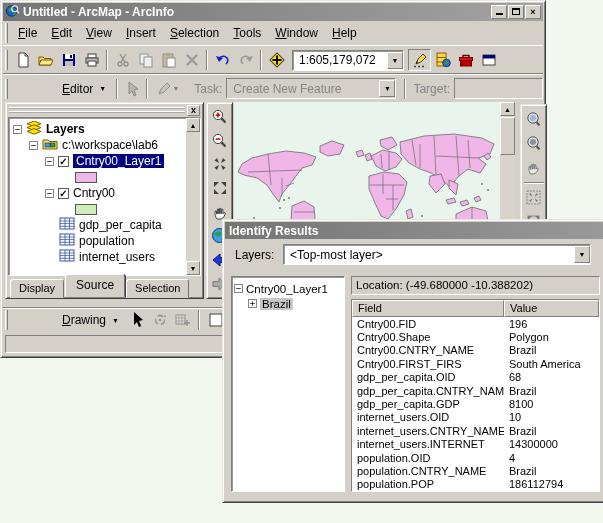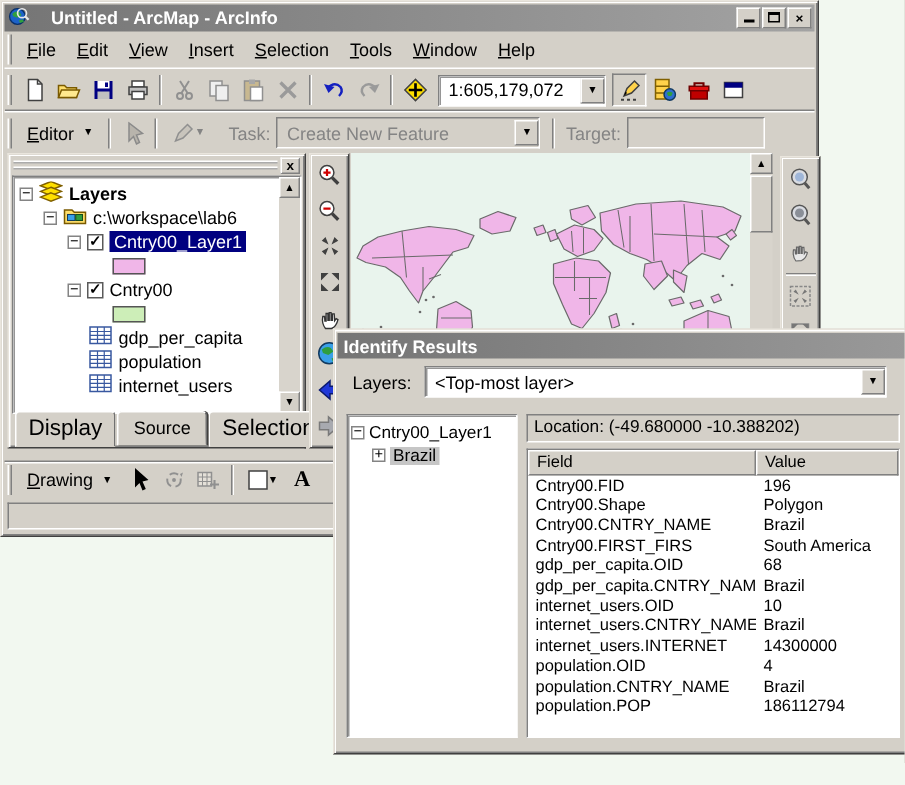--- a/index.html
+++ b/index.html
@@ -14,21 +14,21 @@
   .sunken-field { background:#ffffff; border:1px solid; border-color:#808080 #ffffff #ffffff #808080;
                   box-shadow: inset 1px 1px 0 rgba(64,64,64,.55); }
   .sunken-flat { border:1px solid; border-color:#808080 #ffffff #ffffff #808080; }
   .vsep { width:0; border-left:1px solid #808080; border-right:1px solid #ffffff; height:20px; margin:0 3px; }
   .grip { width:3px; height:20px; border-left:1px solid #ffffff; border-right:1px solid #808080; margin:0 3px 0 2px; }
 
   
   #main-window { position:absolute; left:0; top:0; width:546px; height:358px; padding:2px;
                  display:flex; flex-direction:column; z-index:1; }
   .titlebar { height:18px; background:linear-gradient(90deg,#757575,#a3a3a3);
-              display:flex; align-items:center; padding:0 2px; gap:14px; }
+              display:flex; align-items:center; padding:0 2px; gap:3px; }
   .titlebar .title-text { color:#fff; font-weight:bold; font-size:12px; flex:1;
                           white-space:nowrap; overflow:hidden; }
   .title-btns { display:flex; gap:1px; }
   .title-btn { width:16px; height:14px; font-size:9px; line-height:12px; text-align:center; font-weight:bold; }
   .glyph-min { display:inline-block; width:7px; height:7px; border-bottom:2px solid #000; }
   .glyph-max { display:inline-block; width:8px; height:7px; border:1px solid #000; border-top:2px solid #000; }
 
   .menubar { height:25px; display:flex; align-items:center; border-bottom:1px solid #fff; }
   .menu-item { display:inline-block; padding:3px 7px; }
   .menu-item::first-letter { text-decoration:underline; }
@@ -36,21 +36,21 @@
   .toolbar-row { display:flex; align-items:center; height:29px; border-bottom:1px solid #fff; box-shadow:0 -1px 0 #808080 inset; }
   .tb-btn { width:23px; height:22px; display:flex; align-items:center; justify-content:center; }
   .tb-btn svg { display:block; }
 
   .combo { display:flex; align-items:center; height:21px; }
   .combo .combo-text { padding:0 6px; flex:1; white-space:nowrap; overflow:hidden; }
   .combo .drop-btn { width:16px; height:17px; display:flex; align-items:center; justify-content:center; font-size:7px; color:#000; }
   .disabled-text { color:#848484; }
 
   .editorbar { height:27px; display:flex; align-items:center; }
-  .label-dd-btn { display:inline-flex; align-items:center; gap:6px; padding:2px 7px; }
+  .label-dd-btn { display:inline-flex; align-items:center; gap:6px; padding:2px 7px;margin-left:44px; }
   .label-dd-btn .lbl { display:inline-block; }
   .label-dd-btn .lbl::first-letter { text-decoration:underline; }
   .dd-arrow { font-size:7px; }
 
   .workarea { position:relative; flex:1; }
 
   
   .toc { position:absolute; left:2px; top:0; width:199px; height:197px; display:flex; flex-direction:column; padding:1px 2px; }
   .toc-gripbar { height:12px; display:flex; align-items:center; gap:2px; padding:0 1px; }
   .toc-grip-lines { flex:1; height:6px; border-top:2px ridge #fff; border-bottom:2px ridge #fff; }
@@ -63,21 +63,21 @@
   .checkbox { width:11px; height:11px; background:#fff; border:1px solid #5a5a5a; font-size:10px; line-height:10px;
               text-align:center; font-weight:bold; flex:none; }
   .swatch { width:22px; height:11px; border:1px solid #555; flex:none; }
   .sel-navy { background:#000080; color:#fff; padding:0 3px; }
   .vscroll { width:14px; background:#d8d4cc; display:flex; flex-direction:column; justify-content:space-between; }
   .scroll-btn { height:14px; font-size:7px; text-align:center; line-height:13px; color:#000; }
   .toc-tabs { height:20px; display:flex; align-items:flex-end; padding-left:2px; }
   .tab { padding:2px 8px 3px; background:#d4d0c8; border:1px solid; border-color:#fff #707070 #d4d0c8 #fff;
          border-radius:3px 3px 0 0; margin-right:1px; position:relative; }
   .tab.active { padding:3px 10px 4px; z-index:2; box-shadow:1px 0 0 #404040; }
-  .tab:not(.active) { font-size:15px; top:1px; }
+  .tab:not(.active) { font-size:11px; top:1px; }
 
   
   .vtools { position:absolute; left:203px; top:0; width:27px; height:197px; padding:2px 1px; display:flex; flex-direction:column; align-items:center; }
   .vt-btn { width:24px; height:23px; display:flex; align-items:center; justify-content:center; margin-bottom:1px; }
   .rtools { position:absolute; left:517px; top:2px; width:27px; height:195px; padding:3px 1px; display:flex; flex-direction:column; align-items:center; }
   .rt-sep { width:20px; border-top:1px solid #808080; border-bottom:1px solid #fff; margin:2px 0; }
 
   
   .map-viewport { position:absolute; left:231px; top:0; width:266px; height:197px; background:#e9f4ed; overflow:hidden; }
   .map-vscroll { position:absolute; left:497px; top:0; width:15px; height:197px; background:#d8d4cc;
@@ -603,20 +603,24 @@
           </div>
         <div class="id-tr">
             <span class="id-td">gdp_per_capita.OID</span>
             <span class="id-td">68</span>
           </div>
         <div class="id-tr">
             <span class="id-td">gdp_per_capita.CNTRY_NAME</span>
             <span class="id-td">Brazil</span>
           </div>
         <div class="id-tr">
+            <span class="id-td">gdp_per_capita.GDP</span>
+            <span class="id-td">8100</span>
+          </div>
+        <div class="id-tr">
             <span class="id-td">internet_users.OID</span>
             <span class="id-td">10</span>
           </div>
         <div class="id-tr">
             <span class="id-td">internet_users.CNTRY_NAME</span>
             <span class="id-td">Brazil</span>
           </div>
         <div class="id-tr">
             <span class="id-td">internet_users.INTERNET</span>
             <span class="id-td">14300000</span>

